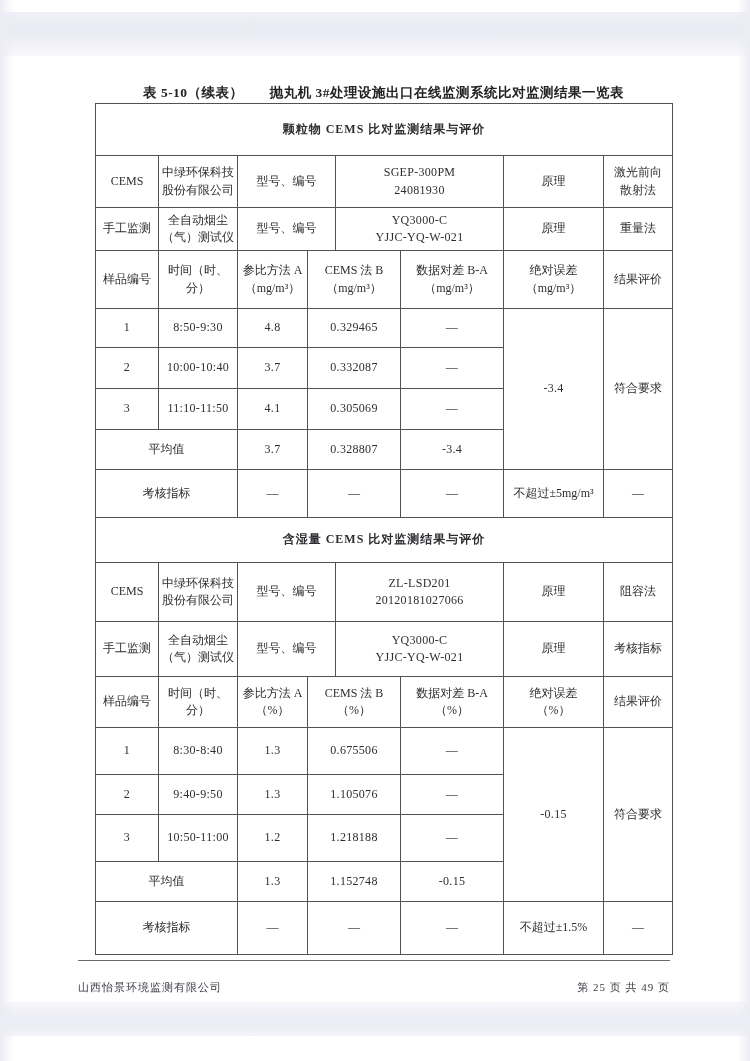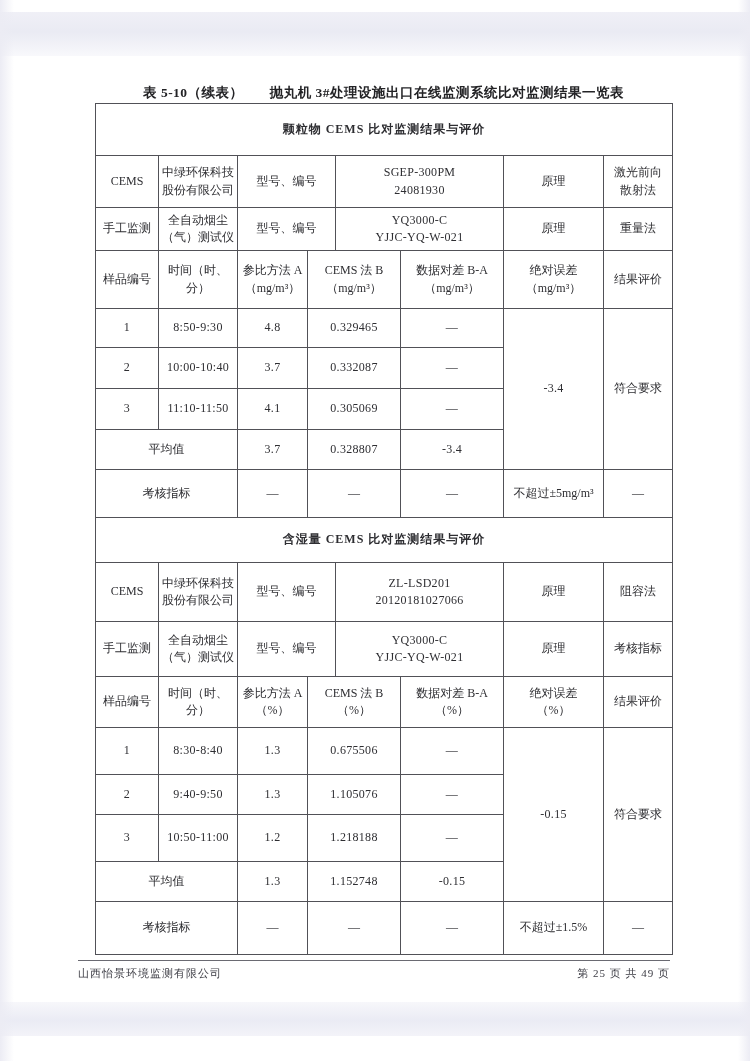--- a/index.html
+++ b/index.html
@@ -56,21 +56,21 @@
   
   tr.r52 { height: 52px; } tr.r43 { height: 43px; } tr.r58 { height: 58px; }
   tr.r39 { height: 39px; } tr.r41 { height: 41px; } tr.r40 { height: 40px; }
   tr.r48 { height: 48px; } tr.r45 { height: 45px; } tr.r59 { height: 59px; }
   tr.r55 { height: 55px; } tr.r51 { height: 51px; } tr.r47 { height: 47px; }
   tr.r53 { height: 53px; }
 
   .doc-footer {
     position: absolute; left: 78px; top: 960px; width: 592px;
     border-top: 1px solid #6a6a72;
-    padding-top: 5px;
+    padding-top: 19px;
     display: flex; justify-content: space-between;
     font-size: 11px; color: #3c3c44; letter-spacing: 1px;
   }
 </style>
 </head>
 <body>
 
 <div class="sheet">
   <div class="scan-band-top"></div>
   <div class="scan-band-bottom"></div>

